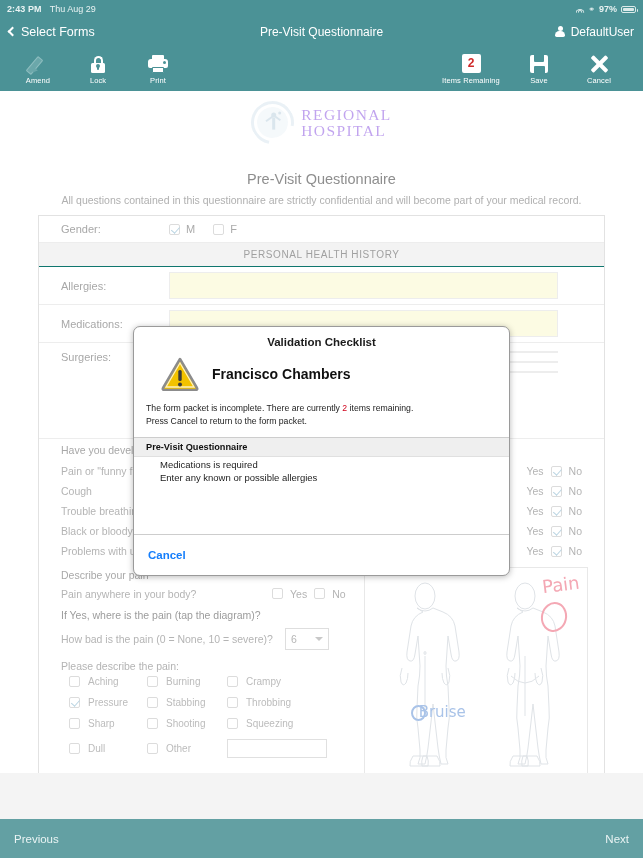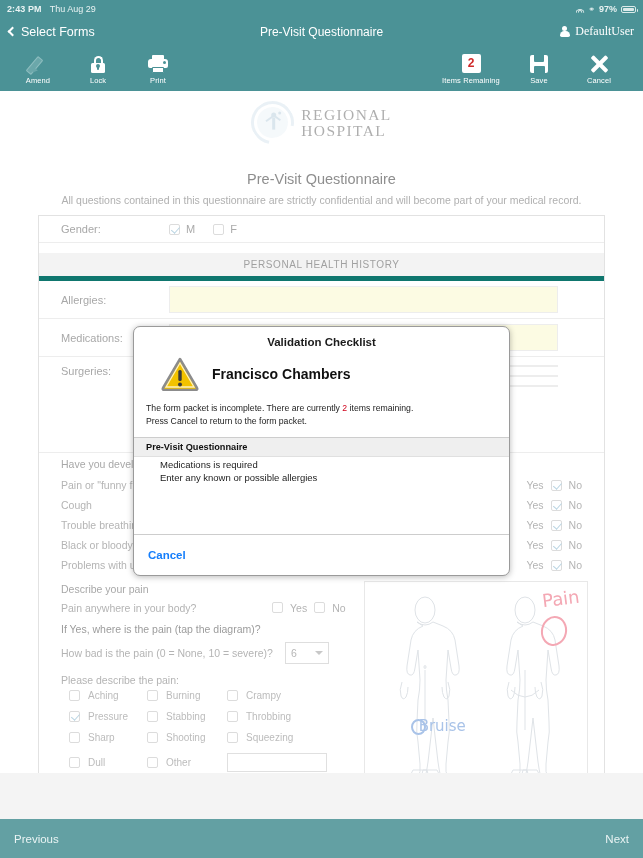--- a/index.html
+++ b/index.html
@@ -31,21 +31,21 @@
 
   
   .navbar {
     height: 27px; background: #4b9296; color: #fff;
     display: flex; align-items: center; padding: 0 9px; position: relative;
   }
   .nav-back { display: flex; align-items: center; gap: 5px; font-size: 12.5px; cursor: pointer; }
   .chev-left { width: 7px; height: 7px; border-left: 2px solid #fff; border-bottom: 2px solid #fff;
     transform: rotate(45deg); display:inline-block; }
   .nav-title { position: absolute; left: 0; right: 0; text-align: center; font-size: 12px; pointer-events:none; }
-  .nav-user { margin-left: auto; display:flex; align-items:center; gap:5px; font-size:12px; cursor:pointer; z-index:2;font-family:Liberation Serif, serif;}
+  .nav-user { margin-left: auto; display:flex; align-items:center; gap:5px; font-size:12px; cursor:pointer; z-index:2;}
   .person-ico { width: 11px; height: 12px; position: relative; display:inline-block; }
   .person-ico::before { content:""; position:absolute; top:0; left:3px; width:5px; height:5px; border-radius:50%; background:#fff; }
   .person-ico::after { content:""; position:absolute; bottom:1px; left:0.5px; width:10px; height:6px;
     border-radius: 5px 5px 2px 2px; background:#fff; }
 
   
   .toolbar {
     height: 47px; background: #4b9296; color: #fff;
     display: flex; align-items: center; padding: 0 14px 0 8px;
     border-bottom: 1px solid #418589;
@@ -104,39 +104,39 @@
   .logo-mark { width: 43px; height: 43px; border-radius:50%; border:3px solid #cfe0ea; position:relative;
      border-bottom-color: transparent; transform: rotate(-35deg); }
   .logo-mark .inner { position:absolute; inset: 3px; border-radius:50%; background:#e9f1f6; }
   .logo-mark .fig { position:absolute; left:50%; top:50%; transform: translate(-50%,-50%) rotate(35deg);
      width:14px; height:20px; }
   .logo-mark .fig .head { position:absolute; left:5px; top:0; width:5px; height:5px; border-radius:50%; background:#a9c4d6;}
   .logo-mark .fig .body { position:absolute; left:6px; top:5px; width:2.5px; height:12px; background:#a9c4d6;}
   .logo-mark .fig .arm1 { position:absolute; left:-1px; top:5px; width:9px; height:2px; background:#a9c4d6; transform:rotate(-35deg);}
   .logo-mark .fig .arm2 { position:absolute; left:6px; top:4px; width:9px; height:2px; background:#a9c4d6; transform:rotate(35deg);}
   .logo-mark .fig .dot { position:absolute; left:12px; top:-1px; width:3px; height:3px; border-radius:50%; background:#a9c4d6;}
-  .logo-text { font-family:"Liberation Serif", serif; color:#404040; line-height:1.0; letter-spacing:1.4px; }
+  .logo-text { font-family:"Liberation Serif", serif; color:#6d28d9; line-height:1.0; letter-spacing:1.4px; }
   .logo-text div:first-child { font-size: 15.5px; }
   .logo-text div:last-child { font-size: 15.5px; }
 
   .form-title { text-align:center; font-size:14.5px; color:#8e8e8e; margin-top: 27px; }
   .form-sub { text-align:center; font-size:10.5px; color:#b0b0b0; margin-top: 7px; }
 
   .form-box { margin: 9px 38px 0 38px; border:1px solid #e2e2e2; background:#fff; }
   .row { display:flex; align-items:center; border-bottom:1px solid #ededed; padding: 0 0 0 22px; }
   .row-gender { height: 27px; }
   .lbl { font-size: 11px; color:#a8a8a8; width: 108px; }
   .cb { width:11px; height:11px; border:1px solid #dcdcdc; border-radius:2px; background:#fff;
         display:inline-block; position:relative; flex:none; }
   .cb.checked::after { content:""; position:absolute; left:3px; top:0px; width:3.5px; height:7px;
       border:solid #b9d4e2; border-width:0 1.6px 1.6px 0; transform: rotate(42deg); }
   .gender-opt { display:flex; align-items:center; gap:6px; margin-right:18px; font-size:11px; color:#aaa; }
 
   .section-head { background:#f3f3f3; text-align:center; font-size:10px; color:#a0a0a0;
-      letter-spacing:.6px; padding: 6px 0; border-bottom:5px solid #0f766e;margin-top:10px; }
+      letter-spacing:.6px; padding: 6px 0; border-bottom:1px solid #0f766e; }
 
   .row-field { height: 38px; }
   .field-yellow { flex:1; height: 27px; background:#fcfbe3; border:1px solid #ededed; margin-right: 46px; }
   .field-plain { flex:1; height: 20px; background:#fff; border:1px solid #ededed; margin-right: 46px; }
   .row-surg { align-items: flex-start; padding-top: 8px; height: 96px; }
   .surg-stack { flex:1; display:flex; flex-direction:column; gap:8px; margin-right:46px; }
 
   .qrow { display:flex; align-items:center; height: 20px; padding-left: 22px; font-size:10.5px; color:#b4b4b4; }
   .qrow .qtext { flex:1; white-space:nowrap; overflow:hidden; }
   .qrow .opts { display:flex; align-items:center; gap:7px; margin-right: 22px; }

